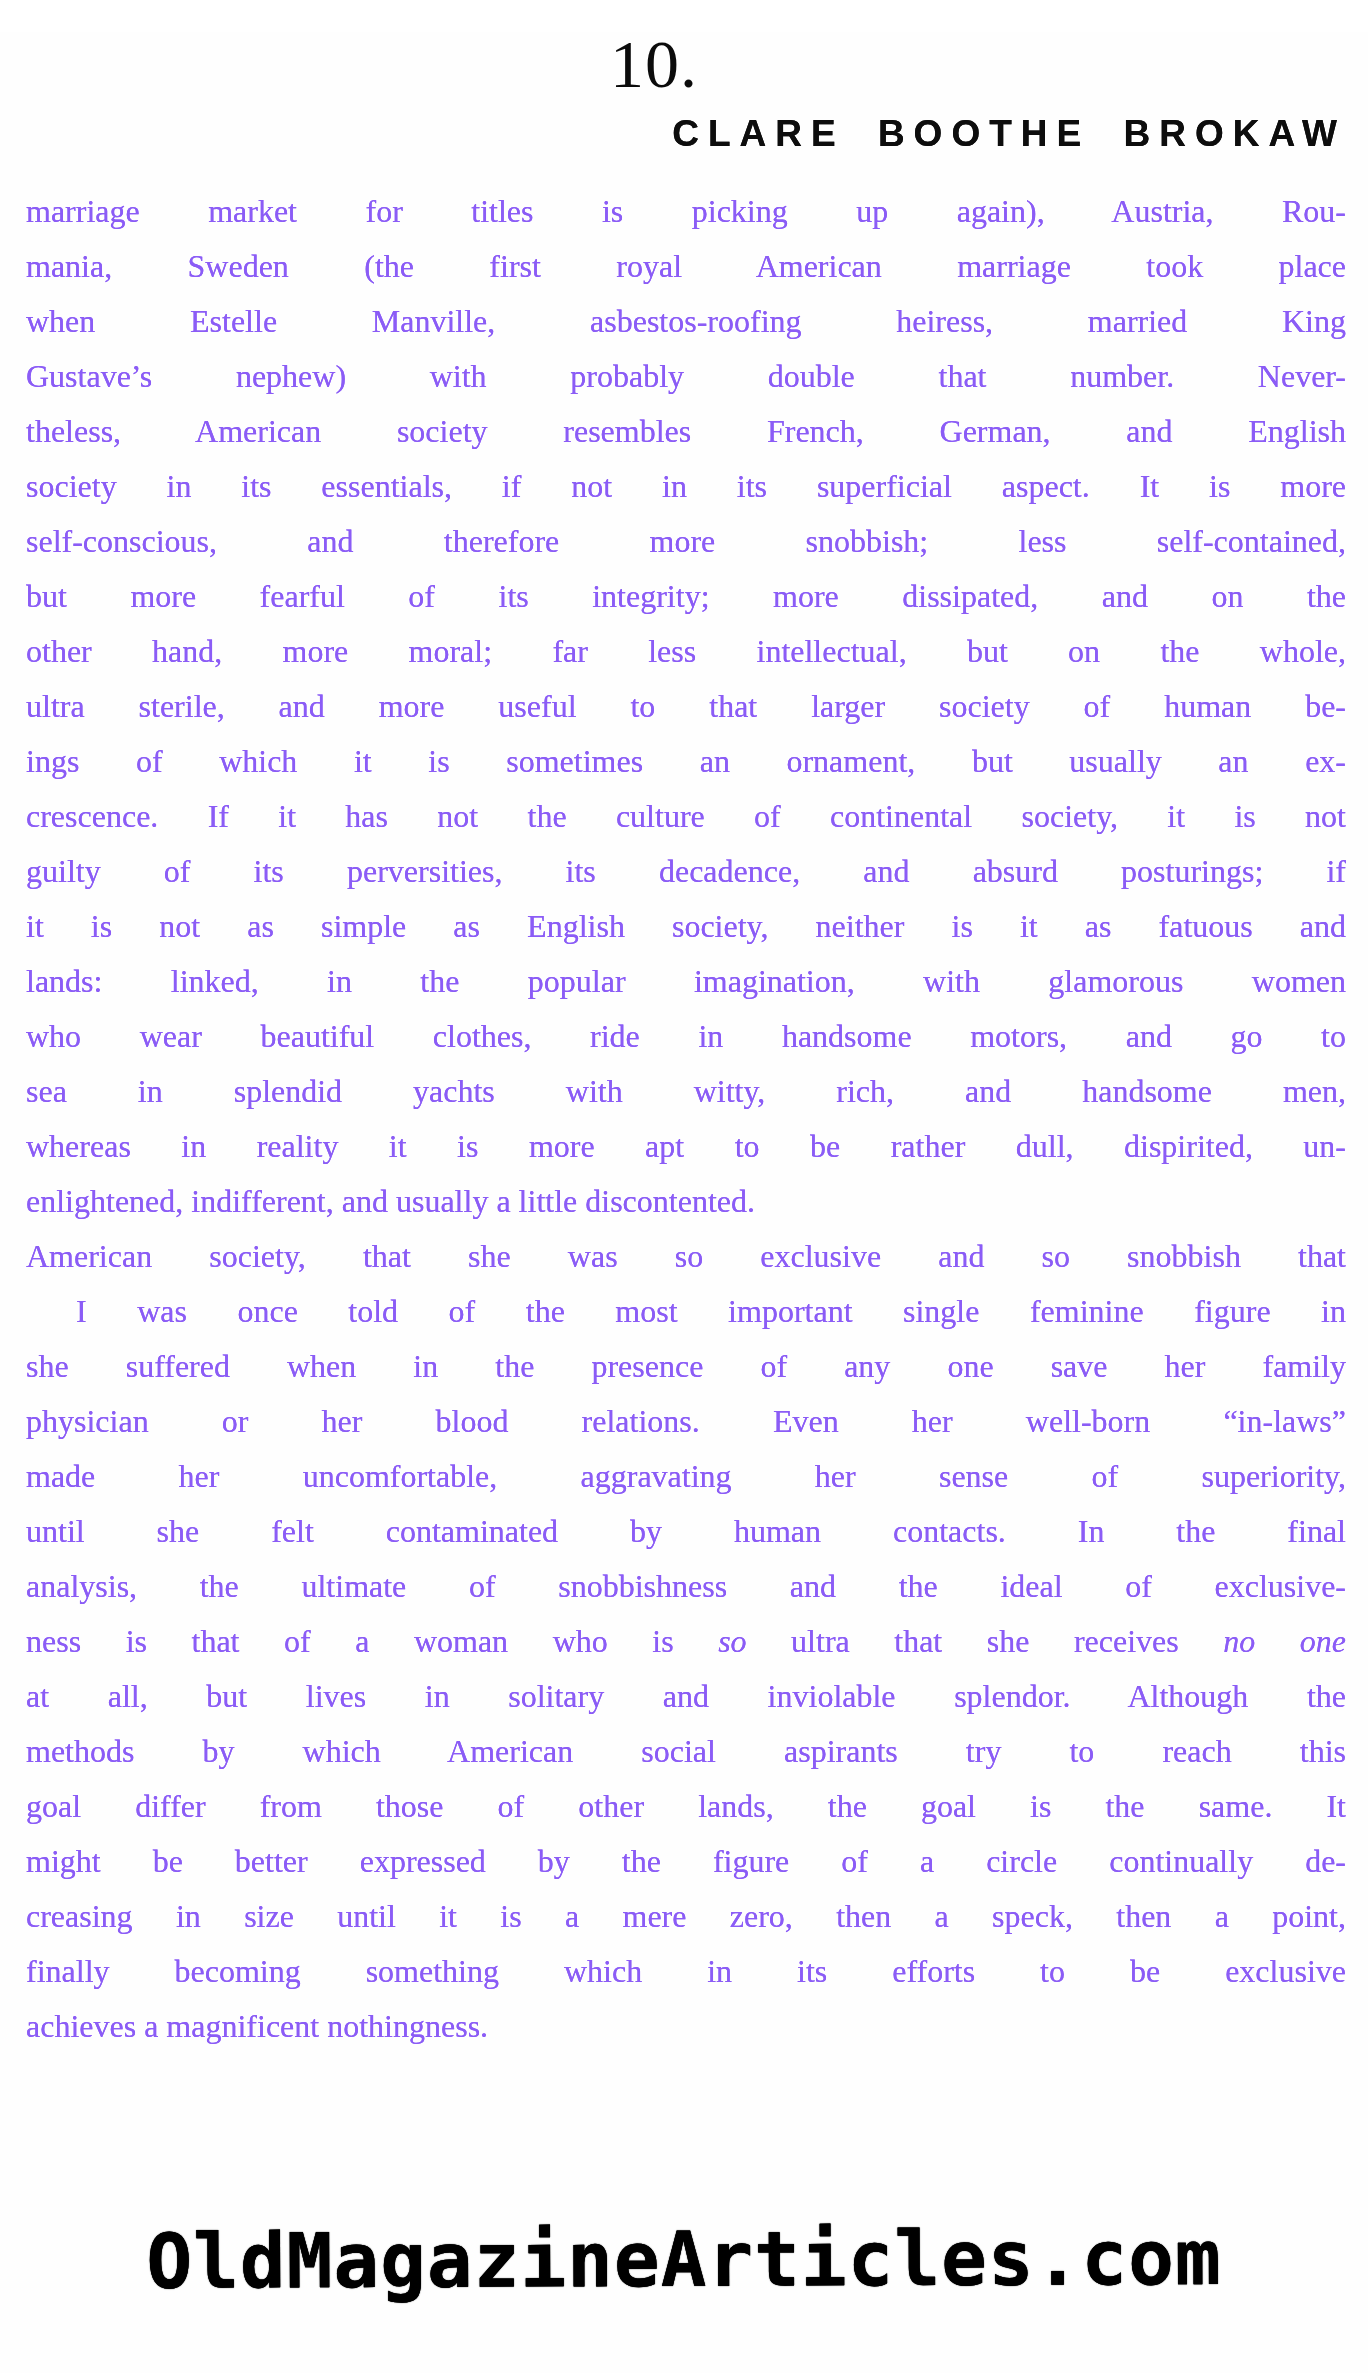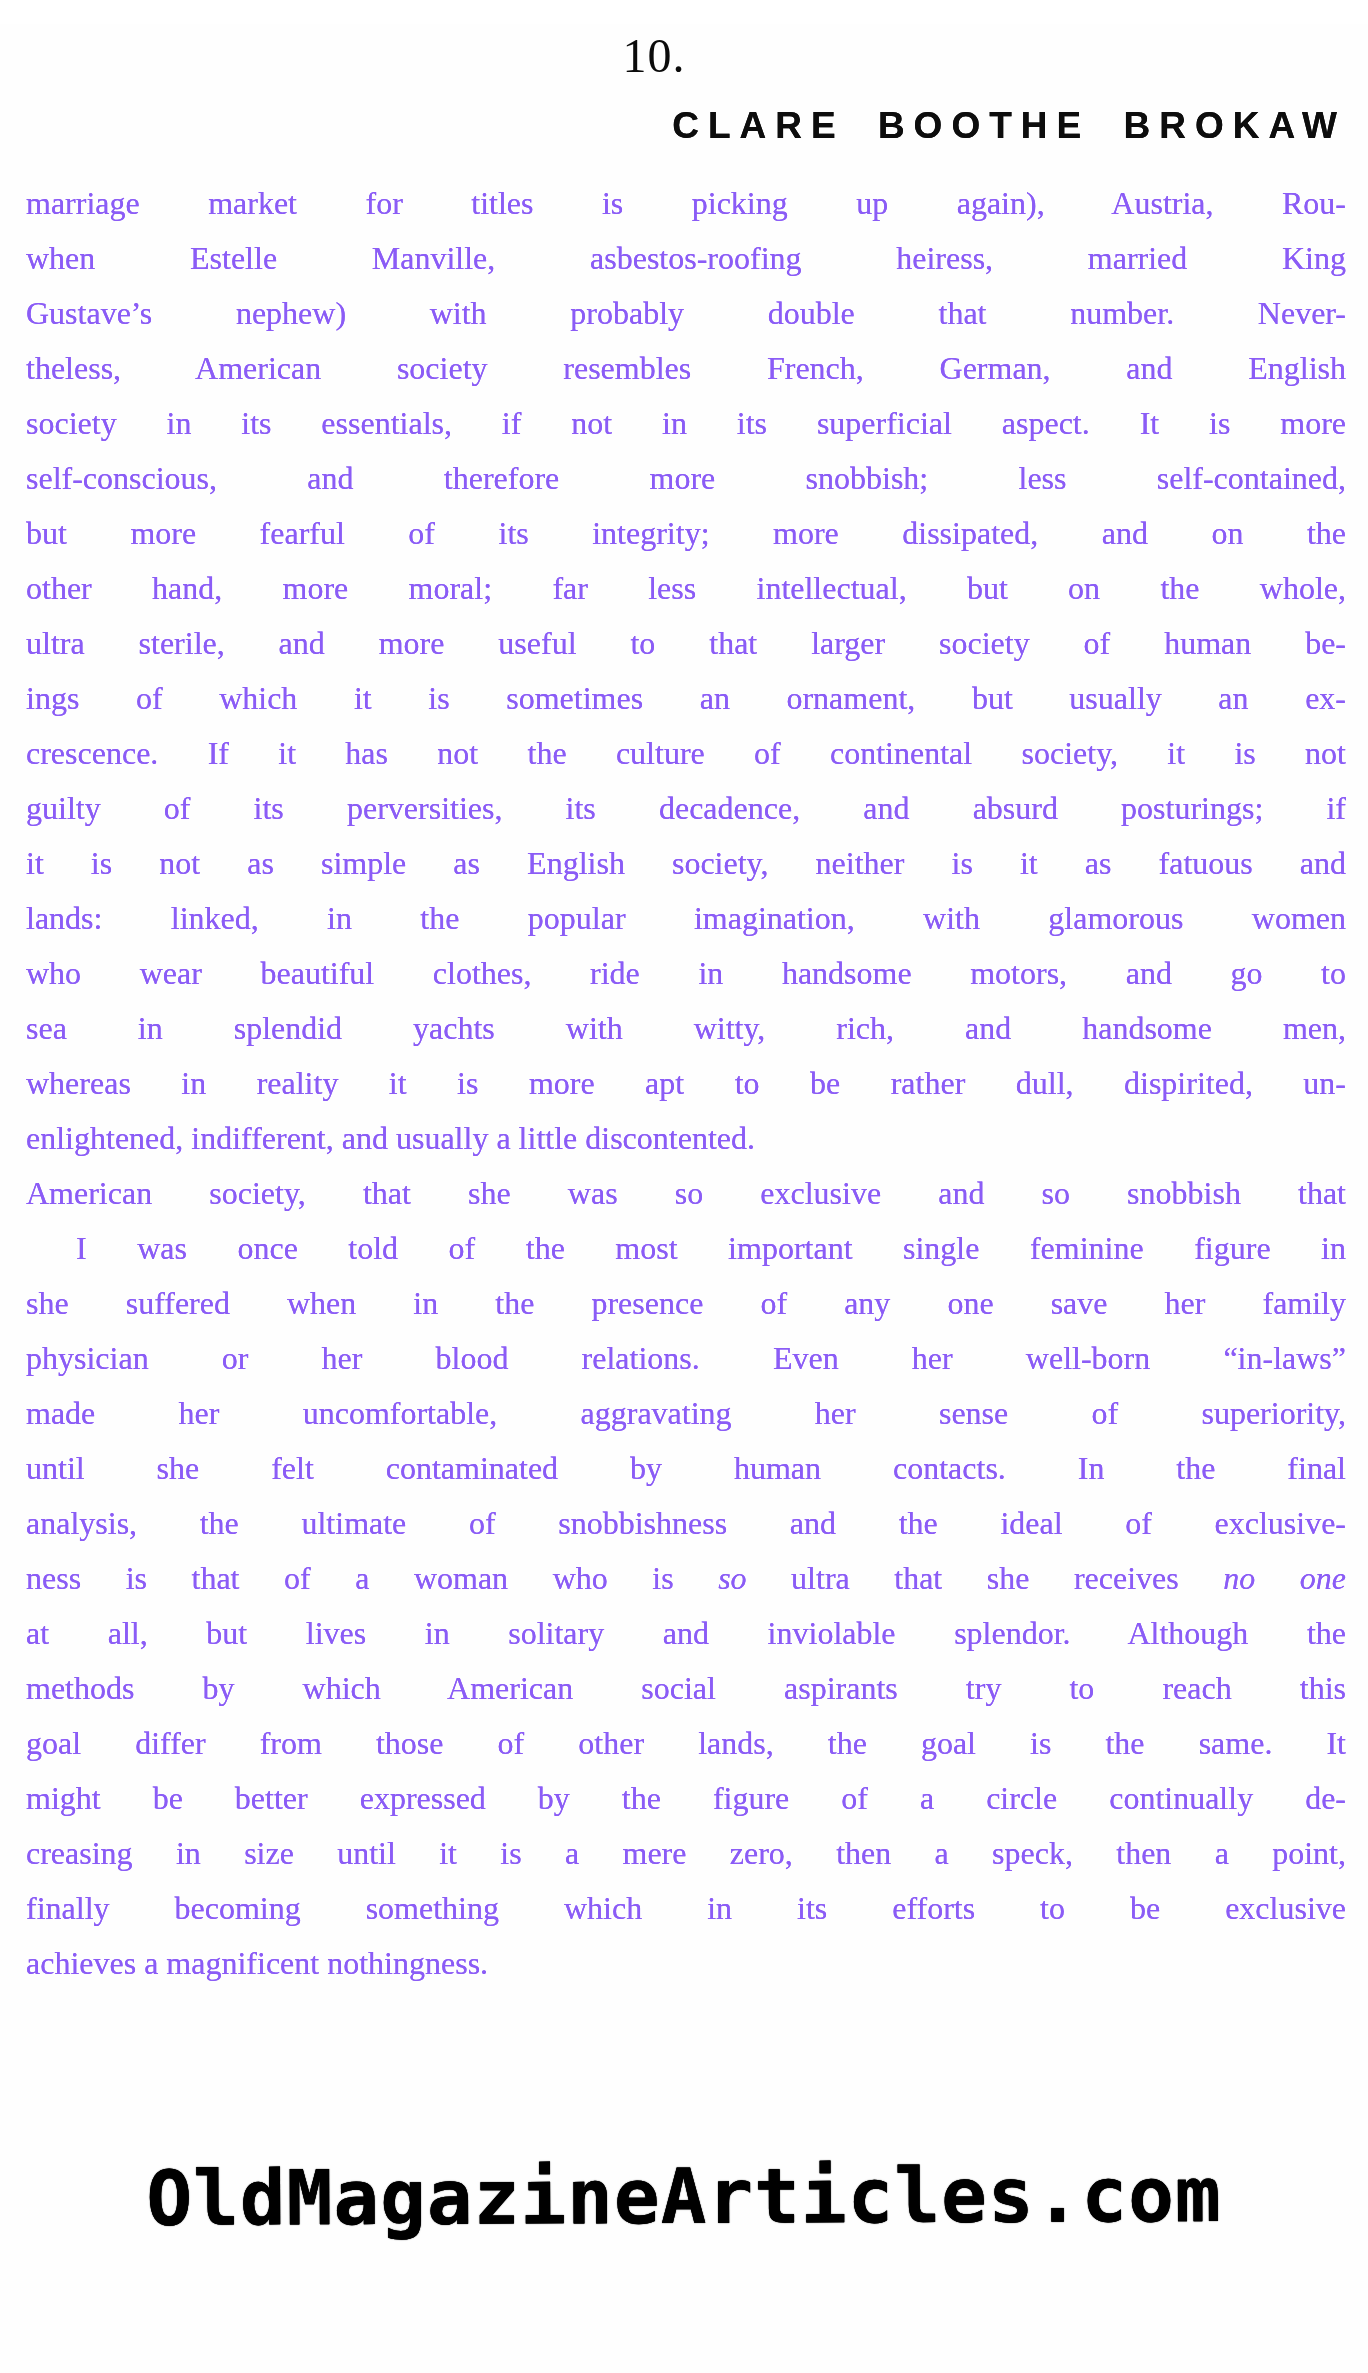--- a/index.html
+++ b/index.html
@@ -11,24 +11,24 @@
     overflow: hidden;
     font-family: "Liberation Serif", serif;
   }
   .page {
     position: relative;
     width: 1368px;
     height: 2373px;
     background: #fefefe;
   }
   .page-number {
-    margin-top: 24px;
+    margin-top: 32px;
     text-align: center;
     font-family: "Liberation Serif", serif;
-    font-size: 48px;
+    font-size: 68px;
     line-height: 64px;
     letter-spacing: 1px;
     color: #0b0b0b;
     
     padding-right: 60px;
   }
   .author-header {
     margin-top: 18px;
     padding-right: 22px;
     text-align: right;
@@ -83,20 +83,21 @@
 <body>
 
 <div class="page">
 
   <div class="page-number">10.</div>
 
   <div class="author-header">CLARE BOOTHE BROKAW</div>
 
   <div class="article-body">
       <div class="text-line">marriage market for titles is picking up again), Austria, Rou-</div>
+      <div class="text-line">mania, Sweden (the first royal American marriage took place</div>
       <div class="text-line">when Estelle Manville, asbestos-roofing heiress, married King</div>
       <div class="text-line">Gustave’s nephew) with probably double that number. Never-</div>
       <div class="text-line">theless, American society resembles French, German, and English</div>
       <div class="text-line">society in its essentials, if not in its superficial aspect. It is more</div>
       <div class="text-line">self-conscious, and therefore more snobbish; less self-contained,</div>
       <div class="text-line">but more fearful of its integrity; more dissipated, and on the</div>
       <div class="text-line">other hand, more moral; far less intellectual, but on the whole,</div>
       <div class="text-line">ultra sterile, and more useful to that larger society of human be-</div>
       <div class="text-line">ings of which it is sometimes an ornament, but usually an ex-</div>
       <div class="text-line">crescence. If it has not the culture of continental society, it is not</div>

